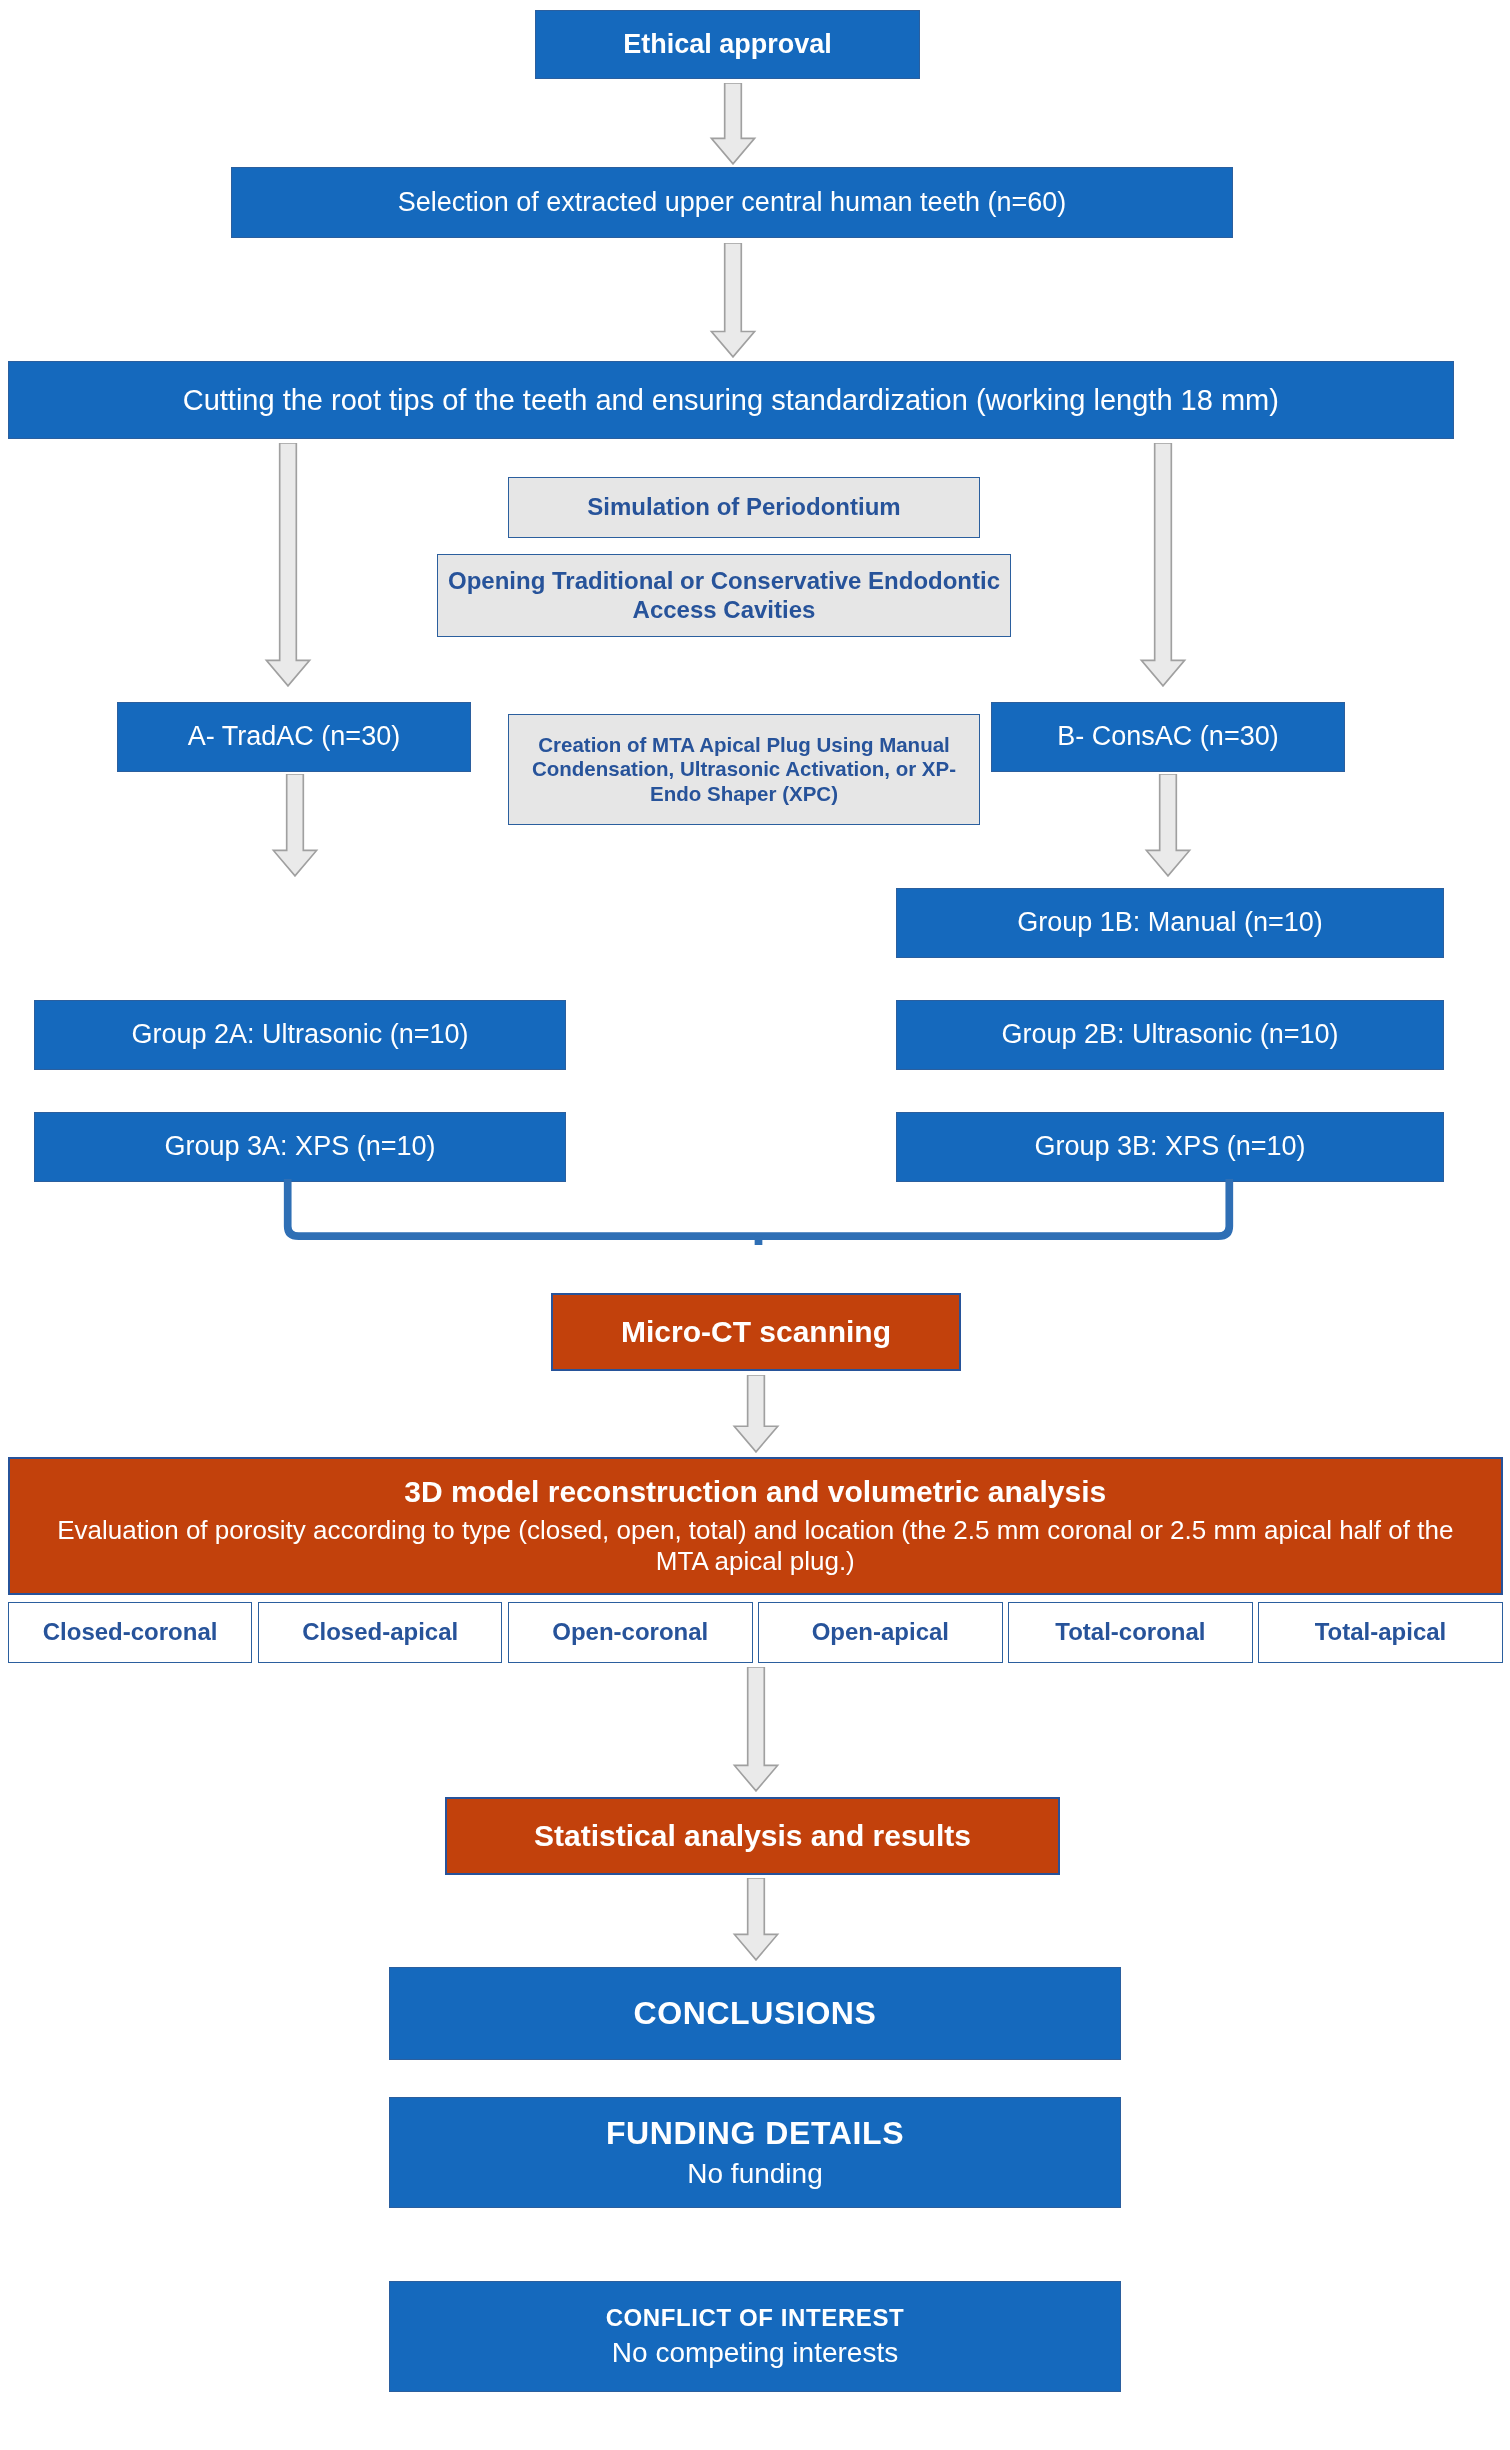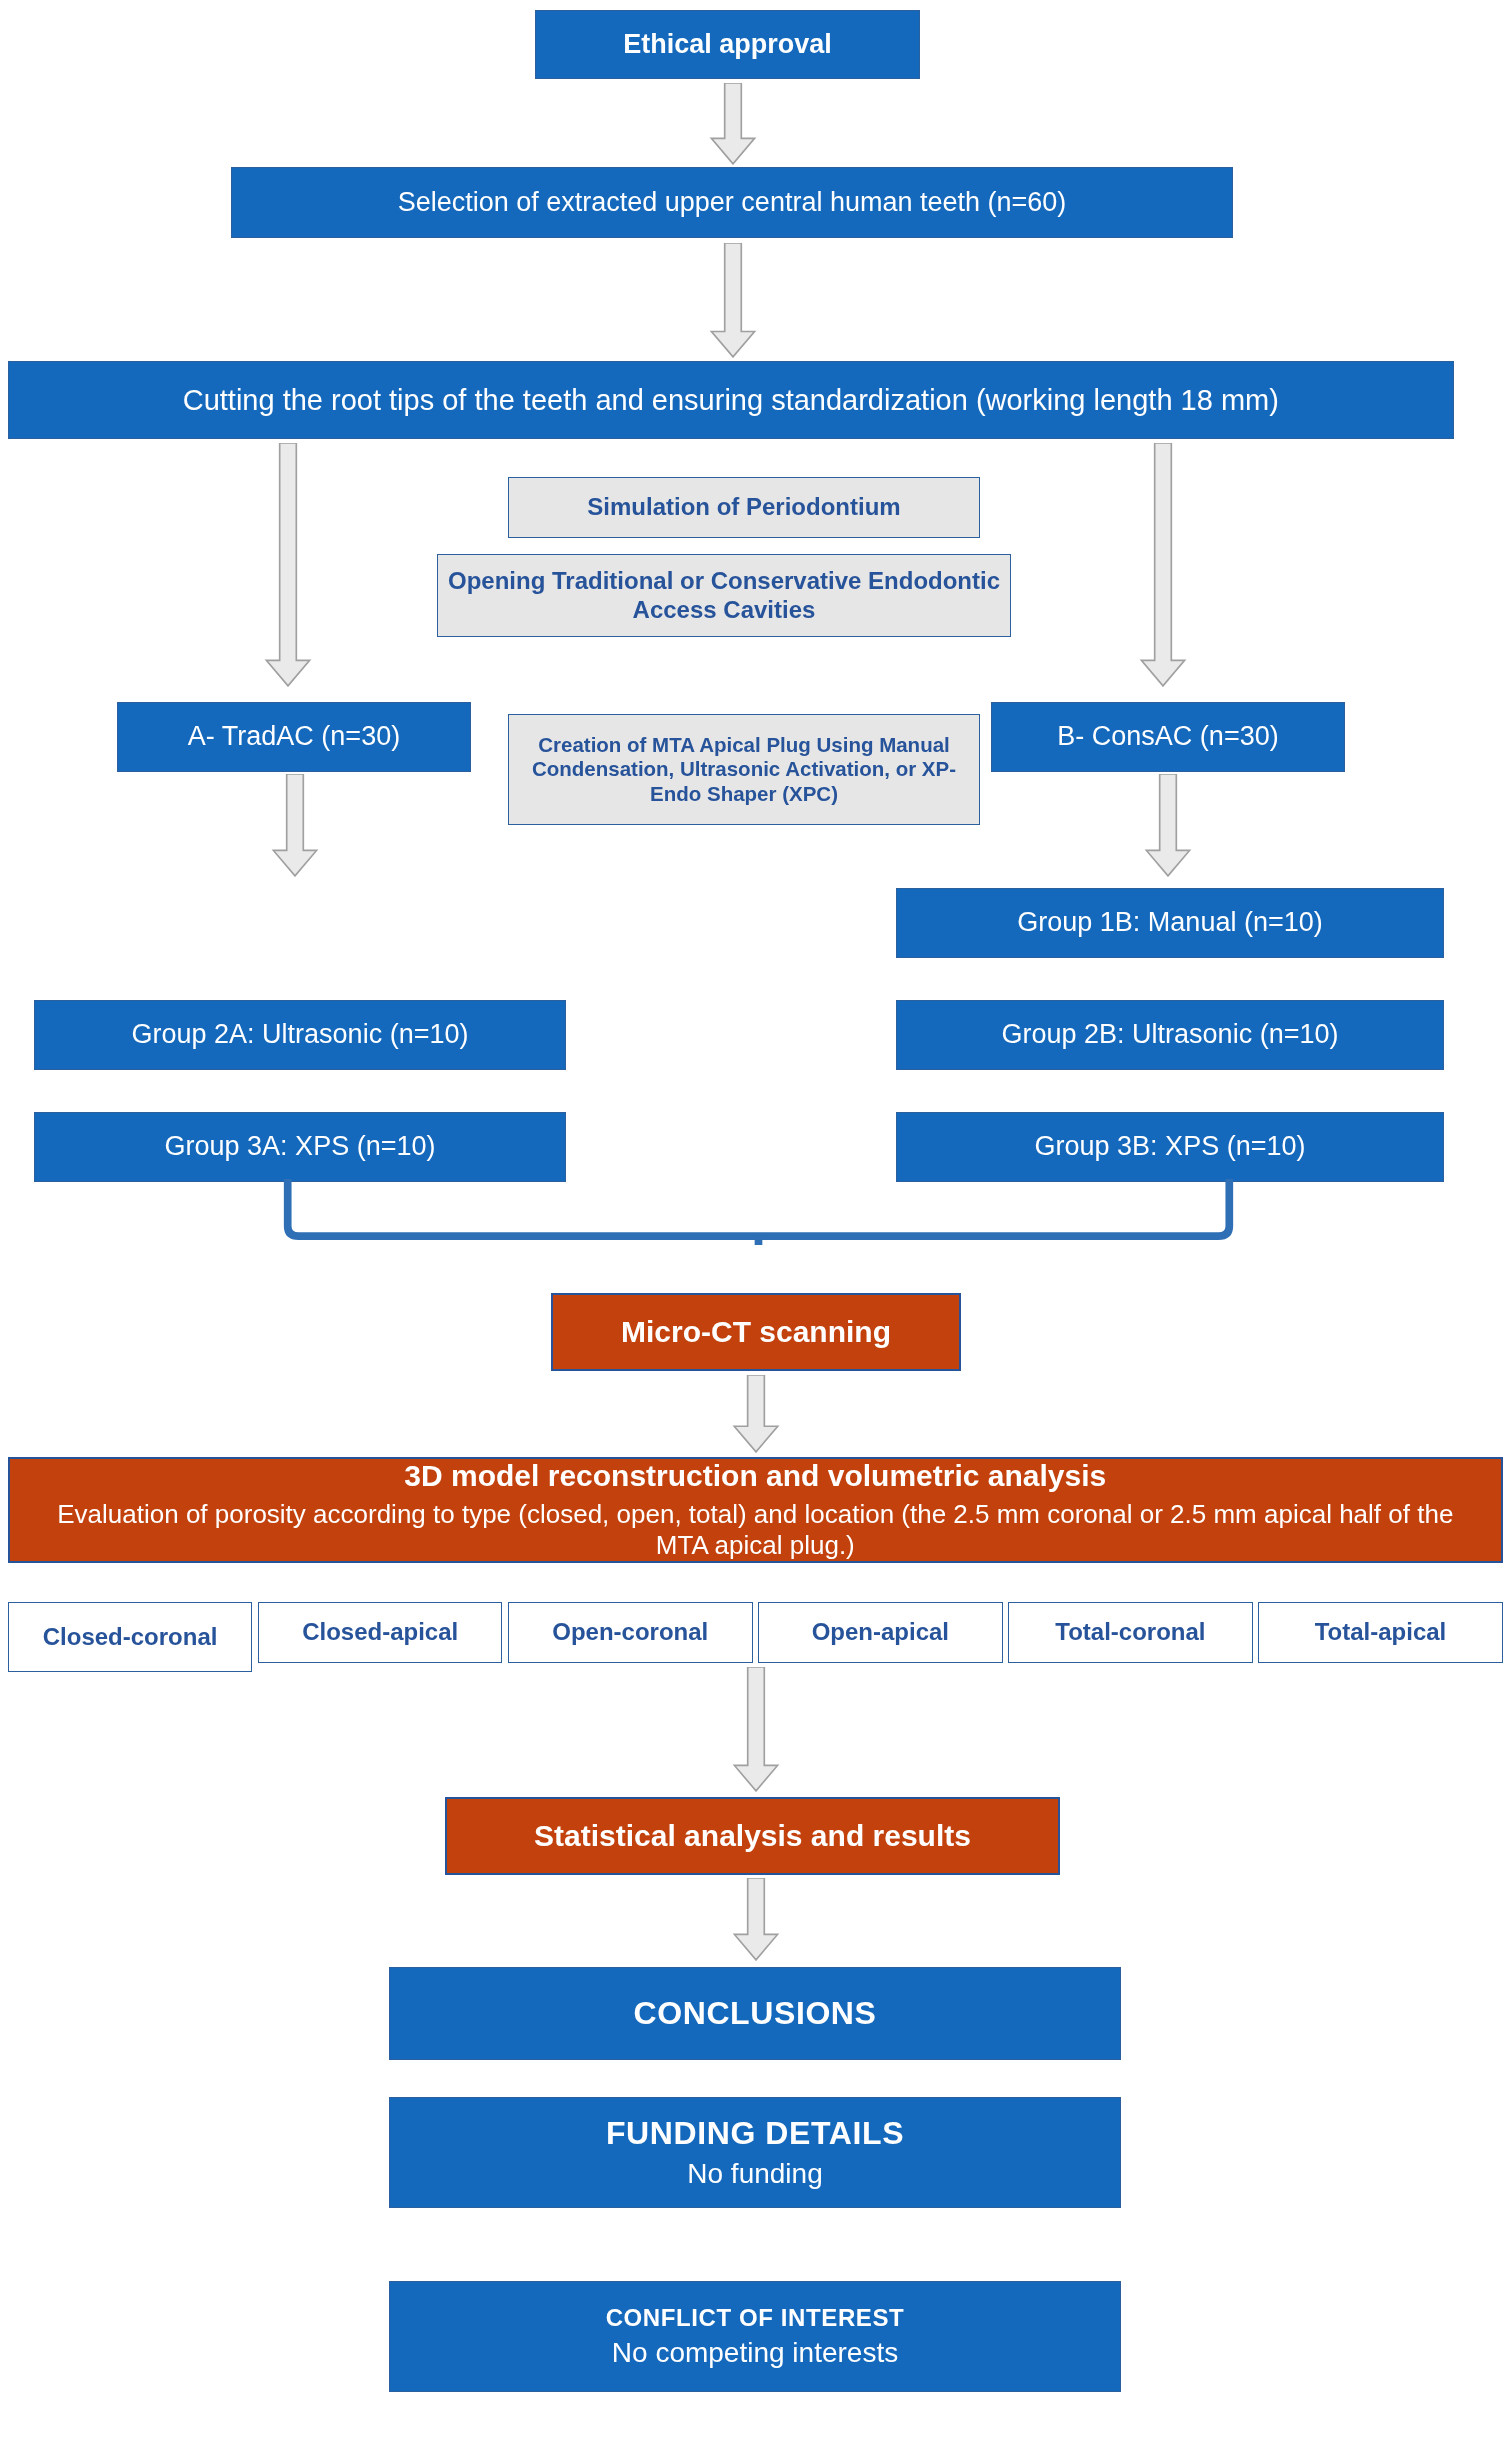--- a/index.html
+++ b/index.html
@@ -152,27 +152,27 @@
   <div class="box blue-dark-border" style="left:551px;top:1293px;width:410px;height:78px;font-size:30px;font-weight:bold;">
     <span>Micro-CT scanning</span>
   </div>
 
   <div class="arrow" style="left:732px;top:1375px;width:48px;height:78px;">
     <svg width="48" height="78" viewBox="0 0 86 140">
       <polygon points="28,0 58,0 58,92 82,92 43,138 4,92 28,92" fill="#eaeaea" stroke="#a0a0a0" stroke-width="3"></polygon>
     </svg>
   </div>
 
-  <div class="box blue-dark-border" style="left:7.8px;top:1457px;width:1495px;height:106px;flex-direction:column;padding:18px 22px;">
+  <div class="box blue-dark-border" style="left:7.8px;top:1457px;width:1495px;height:138px;flex-direction:column;padding:18px 22px;">
     <div style="font-size:30px;font-weight:bold;margin-bottom:5.5px;">3D model reconstruction and volumetric analysis</div>
     <div style="font-size:26px;line-height:1.22;">Evaluation of porosity according to type (closed, open, total) and location (the 2.5 mm coronal or 2.5 mm apical half of the MTA apical plug.)</div>
   </div>
 
   <div style="position:absolute;left:7.8px;top:1602px;width:1495px;height:61px;display:flex;gap:5.5px;">
-    <div class="box outline" style="position:relative;left:0;top:0;flex:1;height:70px;font-size:24px;font-weight:bold;">
+    <div class="box outline" style="position:relative;left:0;top:0;flex:1;height:61px;font-size:24px;font-weight:bold;">
       <span>Closed-coronal</span>
     </div>
     <div class="box outline" style="position:relative;left:0;top:0;flex:1;height:61px;font-size:24px;font-weight:bold;">
       <span>Closed-apical</span>
     </div>
     <div class="box outline" style="position:relative;left:0;top:0;flex:1;height:61px;font-size:24px;font-weight:bold;">
       <span>Open-coronal</span>
     </div>
     <div class="box outline" style="position:relative;left:0;top:0;flex:1;height:61px;font-size:24px;font-weight:bold;">
       <span>Open-apical</span>

